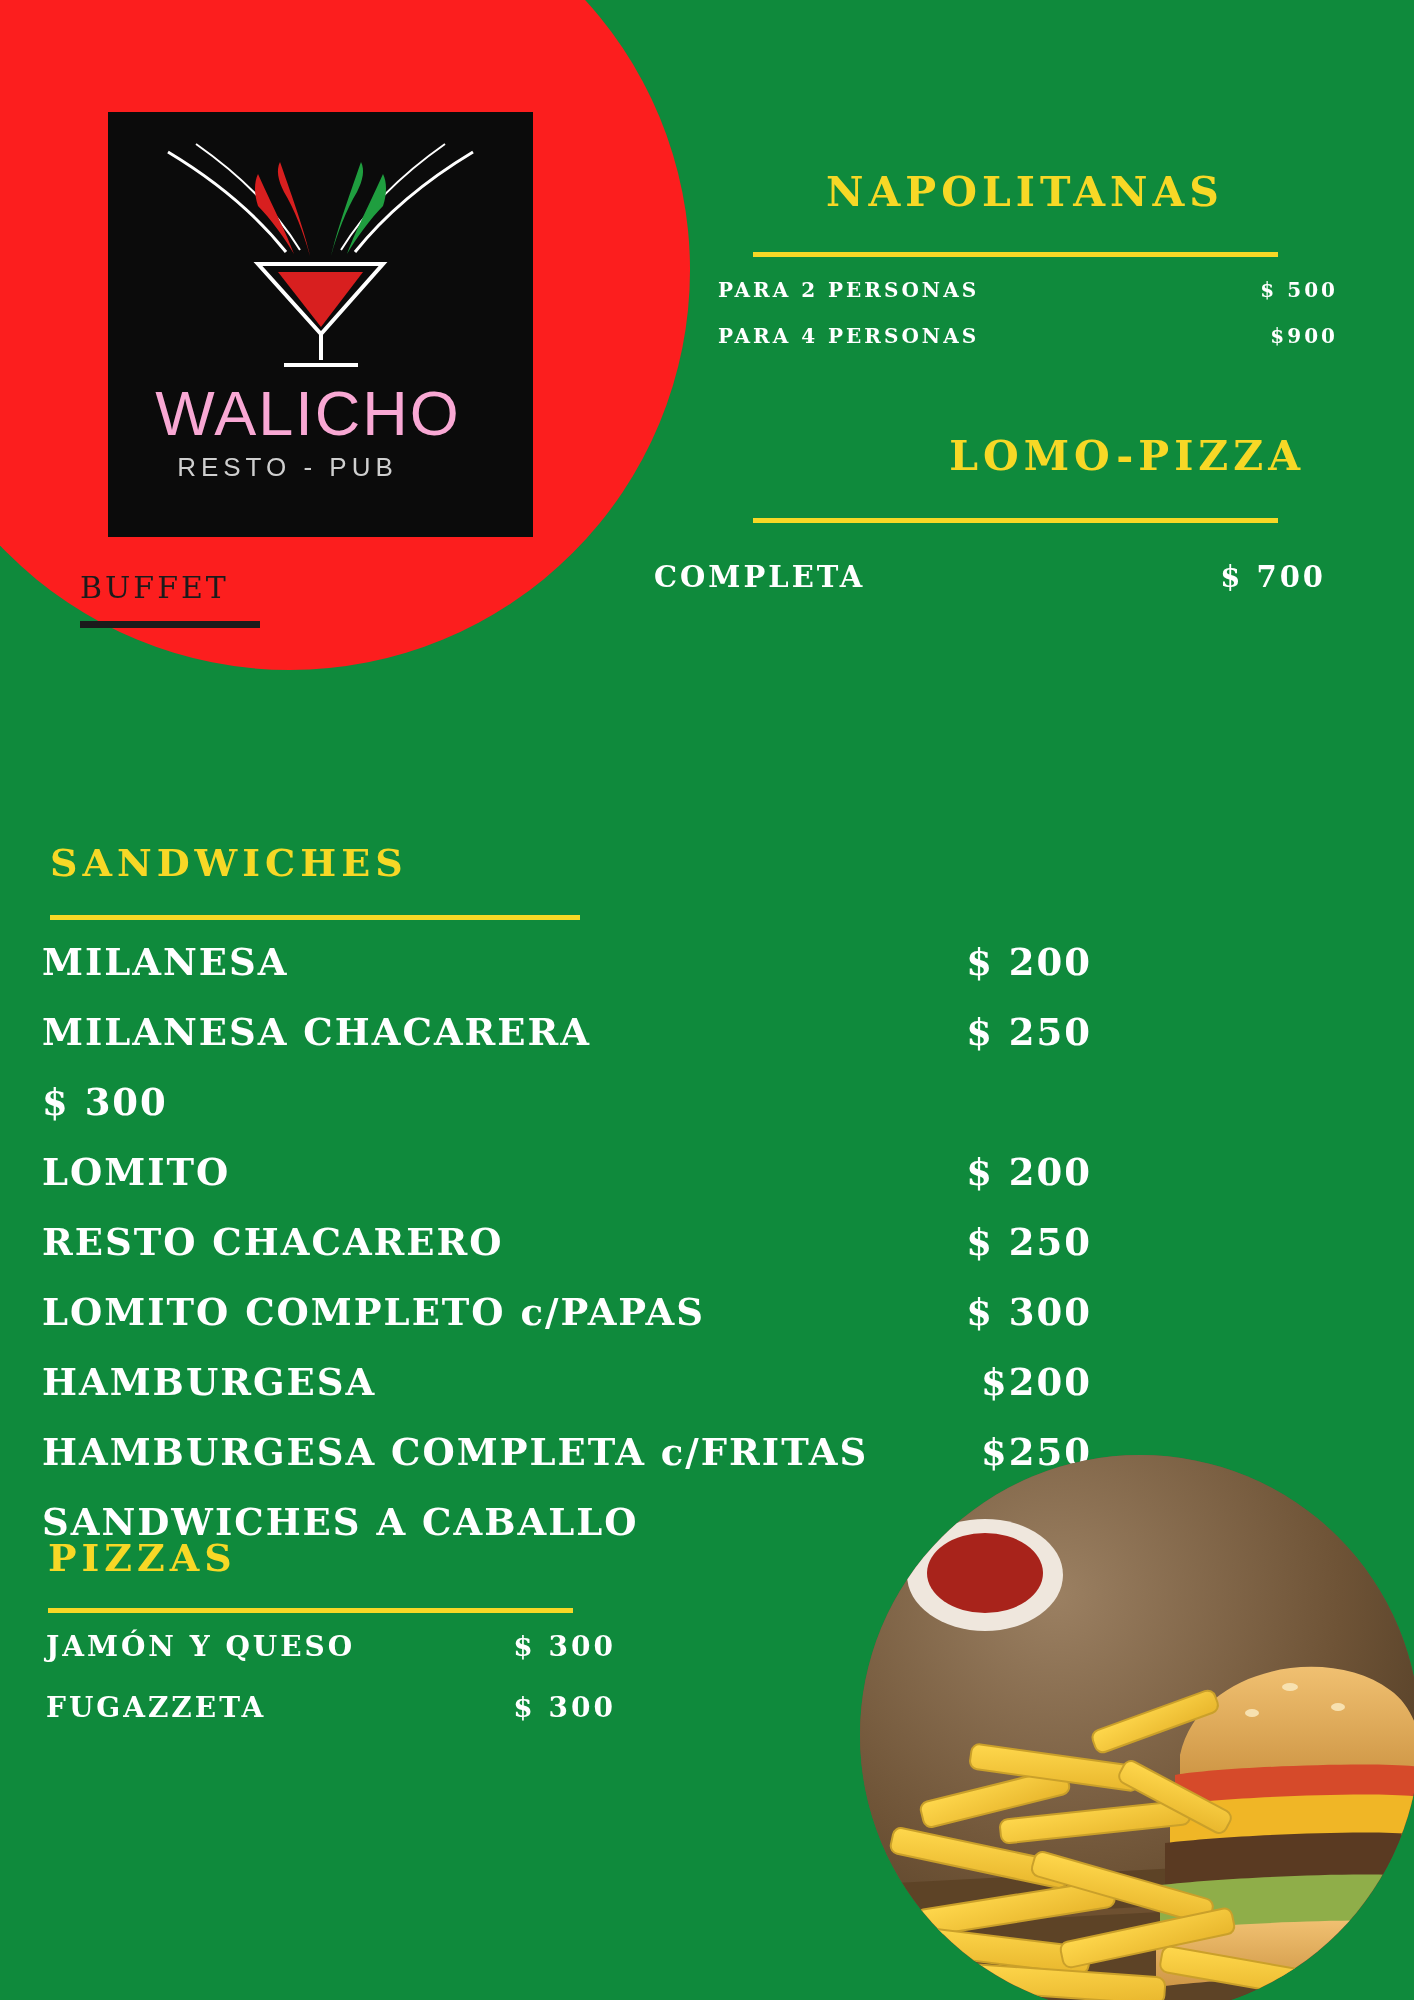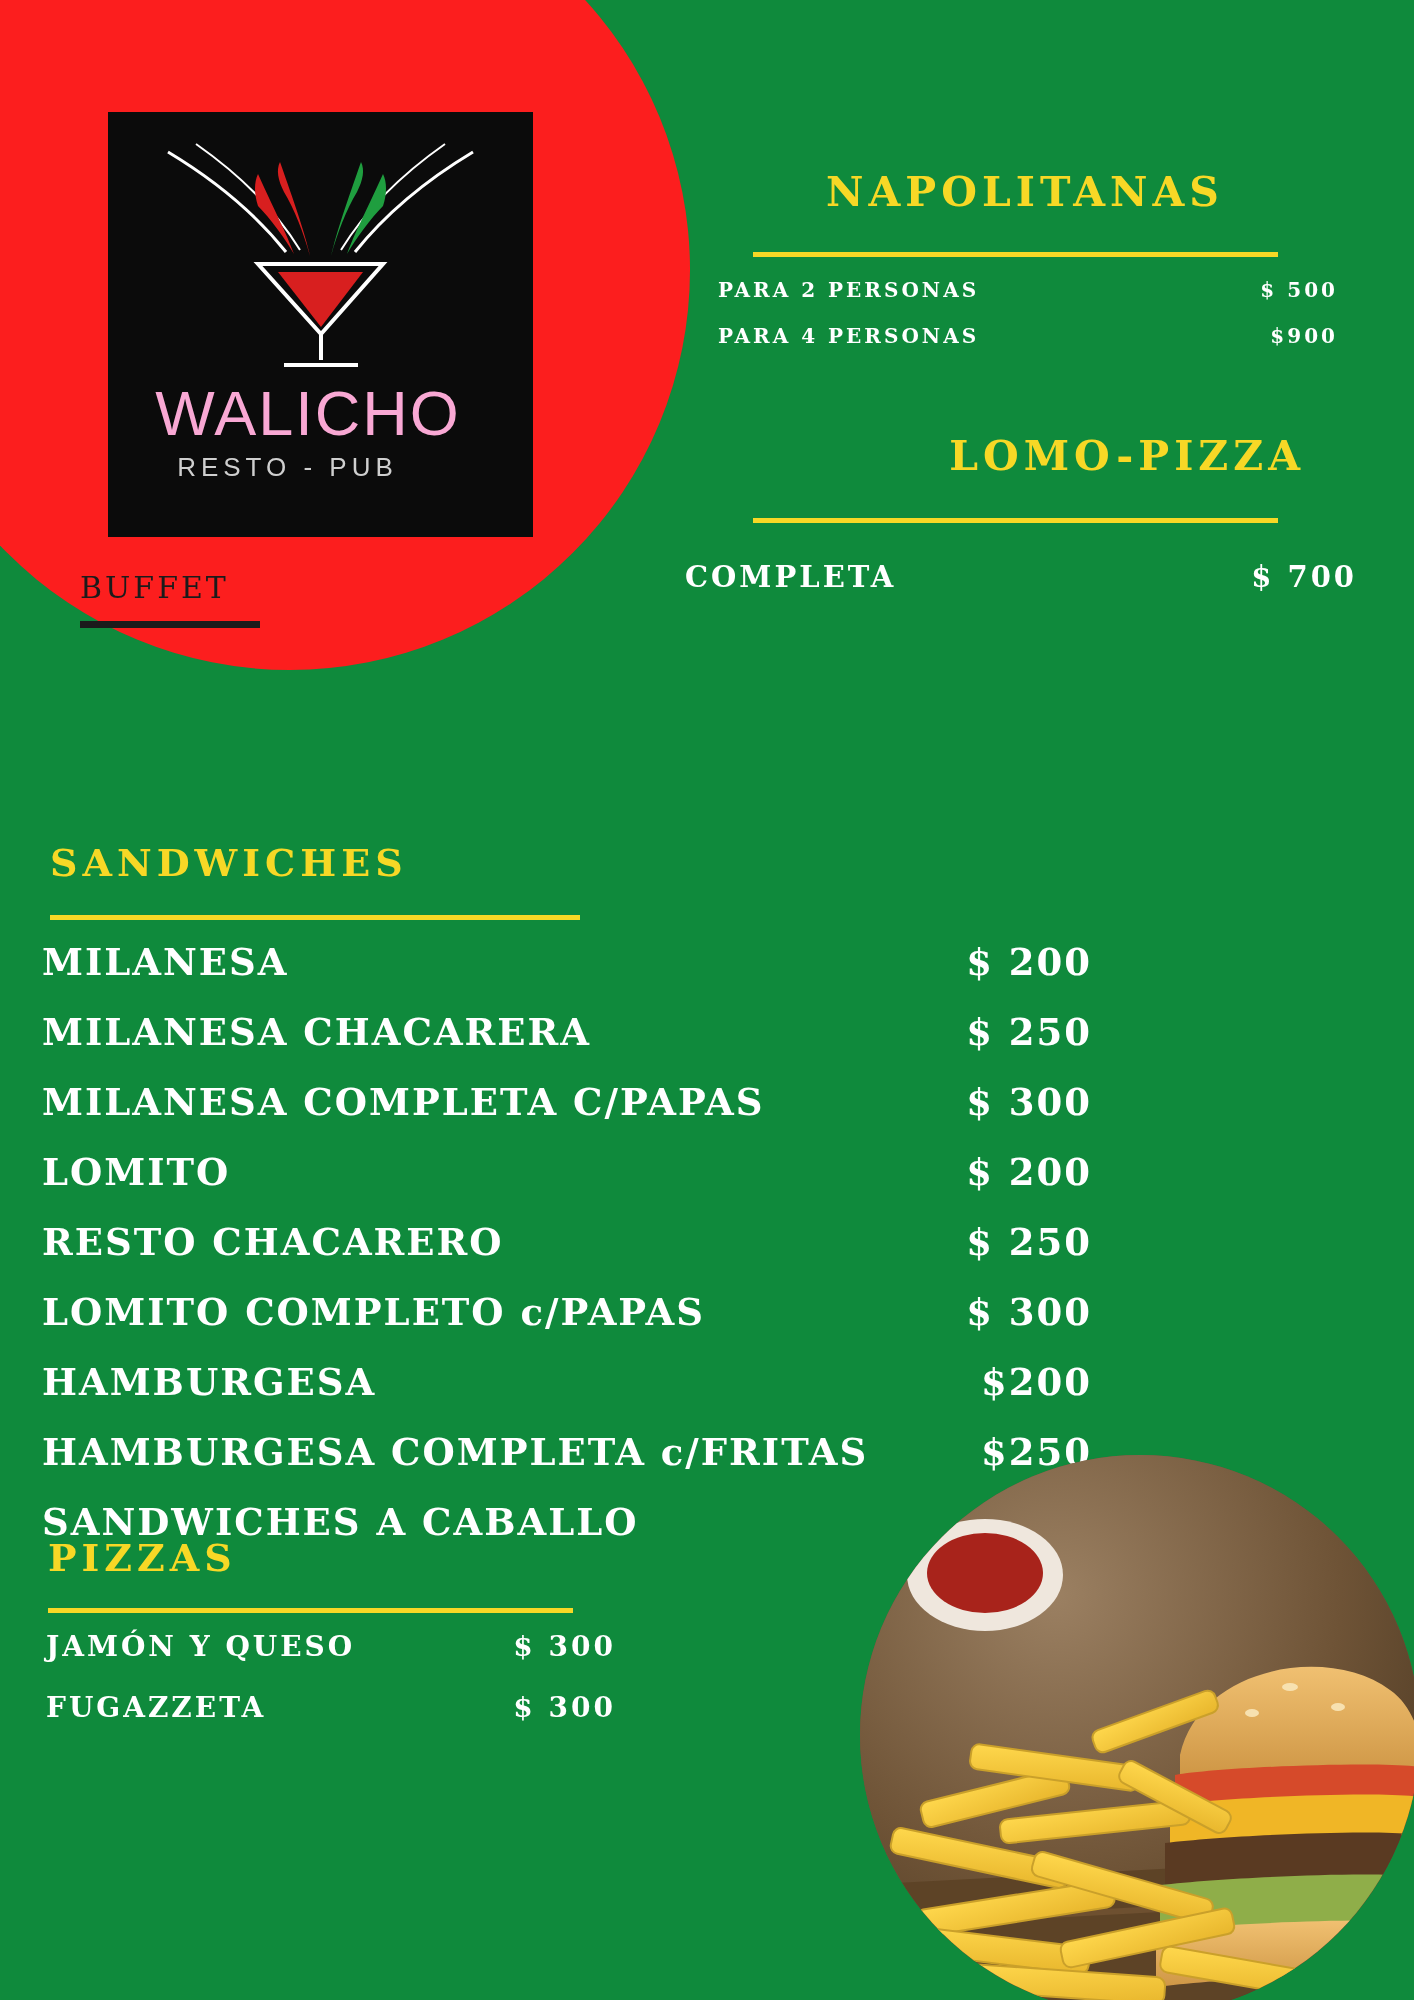--- a/index.html
+++ b/index.html
@@ -114,21 +114,21 @@
     font-family: "DejaVu Serif", serif;
     font-weight: bold;
   }
   .napo-rows .row { font-size: 20px; letter-spacing: 3px; margin-bottom: 22px; }
   .napo-rows .row .price { letter-spacing: 3px; }
 
   .lomo-wrap { position: absolute; left: 745px; top: 432px; width: 560px; }
   .lomo-wrap .sec-title { font-size: 41px; text-align: right; }
   .lomo-wrap .sec-rule { margin-top: 38px; width: 525px; margin-left: 8px; }
 
-  .lomo-rows { position: absolute; left: 685px; top: 560px; width: 672px; }
+  .lomo-rows { position: absolute; left: 654px; top: 560px; width: 672px; }
   .lomo-rows .row { font-size: 29px; letter-spacing: 3px; }
 
   
   .sand-wrap { position: absolute; left: 50px; top: 840px; width: 580px; }
   .sand-wrap .sec-title { font-size: 38px; }
   .sand-wrap .sec-rule { margin-top: 30px; width: 530px; }
 
   .sand-rows { position: absolute; left: 42px; top: 940px; width: 1050px; }
   .sand-rows .row { font-size: 37px; letter-spacing: 2px; margin-bottom: 26px; }
   .sand-rows .row .price { white-space: nowrap; }
@@ -217,21 +217,20 @@
 <div class="sand-rows">
   <div class="row">
     <span>MILANESA</span>
     <span class="price">$ 200</span>
   </div>
   <div class="row">
     <span>MILANESA CHACARERA</span>
     <span class="price">$ 250</span>
   </div>
   <div class="row">
-    <span>MILANESA COMPLETA C/PAPAS</span>
     <span class="price">$ 300</span>
   </div>
   <div class="row">
     <span>LOMITO</span>
     <span class="price">$ 200</span>
   </div>
   <div class="row">
     <span>RESTO CHACARERO</span>
     <span class="price">$ 250</span>
   </div>

